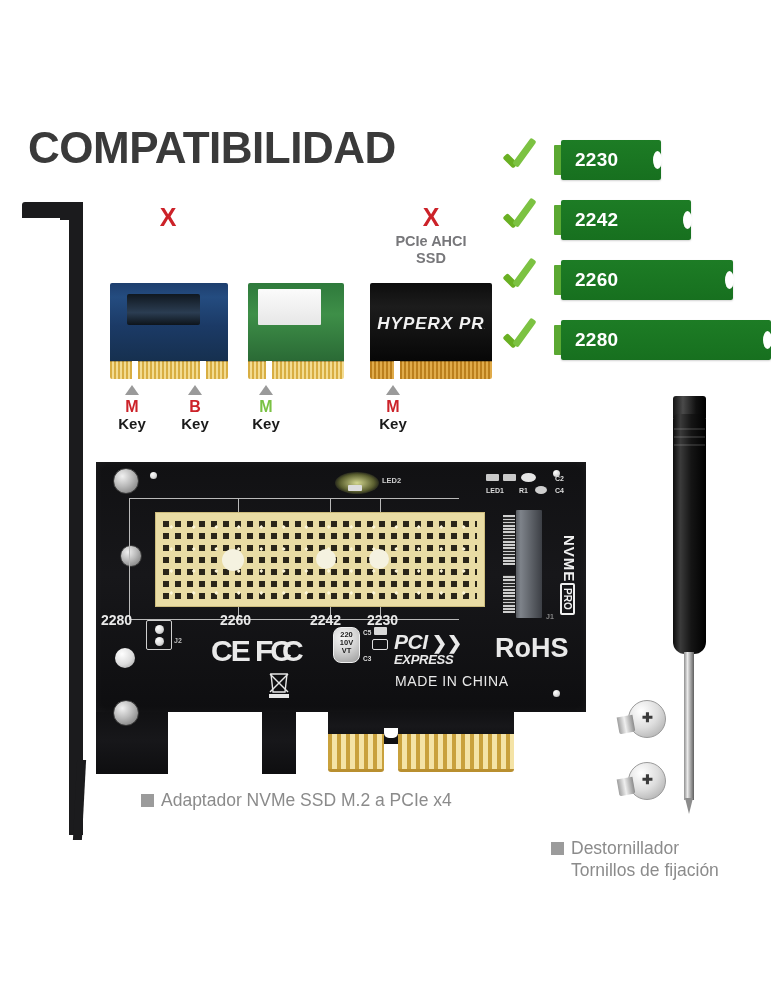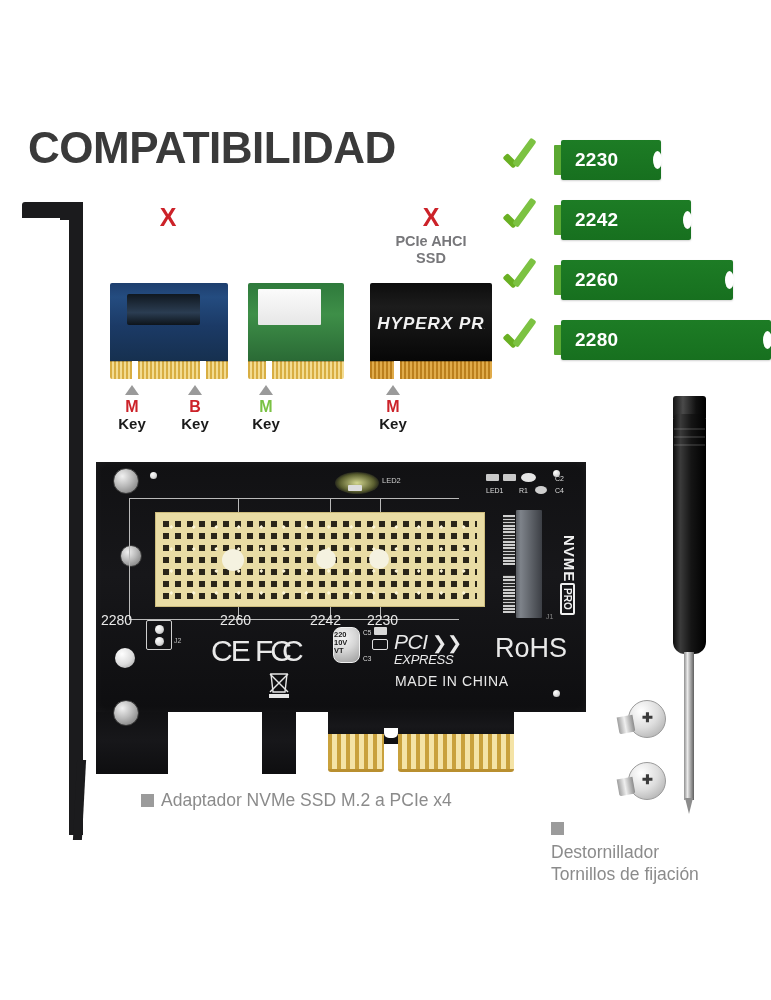--- a/index.html
+++ b/index.html
@@ -113,21 +113,21 @@
 
   
   .bracket{ position:absolute; background:#1b1b1d; }
 
   
   .pcb{
     position:absolute;
     background:linear-gradient(180deg,#111113 0%,#17171a 45%,#0e0e10 100%);
   }
   .pcb .edge{ position:absolute; inset:0; box-shadow:inset 0 0 10px rgba(255,255,255,.05); }
-  .silk{ position:absolute; color:#e9e9e9; font-weight:normal; }
+  .silk{ position:absolute; color:#e9e9e9; font-weight:bold; }
 
   .goldpad{
     position:absolute;
     background:#e9dca4;
     border:1px solid #cdbc7c;
   }
   .goldpad .grid{
     position:absolute; inset:7px;
     background:
       repeating-linear-gradient(90deg, transparent 0 6px, #e9dca4 6px 12px),
@@ -173,21 +173,21 @@
   }
   .led{
     position:absolute; border-radius:50%;
     background:radial-gradient(ellipse at center,rgba(222,226,150,.95),rgba(150,158,70,.55) 55%,rgba(25,25,20,0) 78%);
   }
   .cap{
     position:absolute; border-radius:8px;
     background:radial-gradient(circle at 35% 28%,#f5f5f5,#d6d6d6 45%,#9b9b9b 100%);
     border:1px solid #efefef;
     color:#1a1a1a; font-size:7.5px; font-weight:bold; line-height:1.05;
-    padding-top:3px;
+    text-align:center; padding-top:3px;
   }
   .fingers{ position:absolute; }
   .fgroup{
     position:absolute; bottom:0;
     background:repeating-linear-gradient(90deg,#c9a13c 0 4px,#f4e3a6 4px 9px);
     border-bottom:3px solid #b98f2f;
   }
   .weee{
     position:absolute; background:#111; border:1px solid #e4e4e4;
   }
@@ -449,19 +449,19 @@
   <div class="screw" style="left:618px; top:762px; width:48px; height:44px;">
     <div class="head" style="left:10px; top:0; width:38px; height:38px;"></div>
     <div class="shaft" style="left:0; top:16px; width:16px; height:17px; transform:rotate(-10deg);"></div>
     <div class="cross" style="left:24px; top:10px;">✚</div>
   </div>
 
   <div class="cap-line" style="left:141px; top:790px;">
     <span class="sq"></span>
     <span class="cap-txt">Adaptador NVMe SSD M.2  a PCIe x4</span>
   </div>
-  <div class="cap-line" style="left:551px; top:818px;flex-direction:column;">
+  <div class="cap-line" style="left:551px; top:838px;">
     <span class="sq"></span>
     <span class="cap-txt">Destornillador
 Tornillos de fijación</span>
   </div>
 
 </div>
 
 </body></html>

